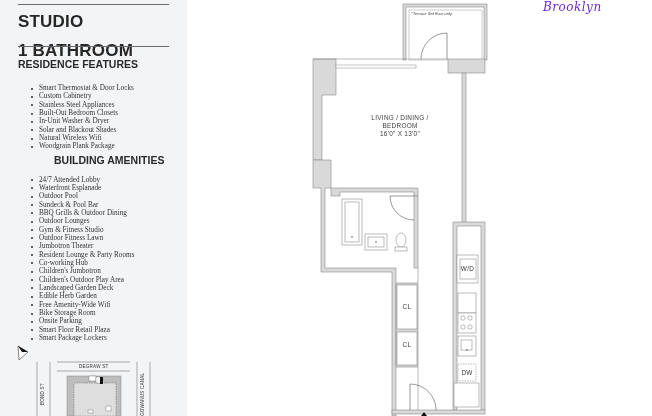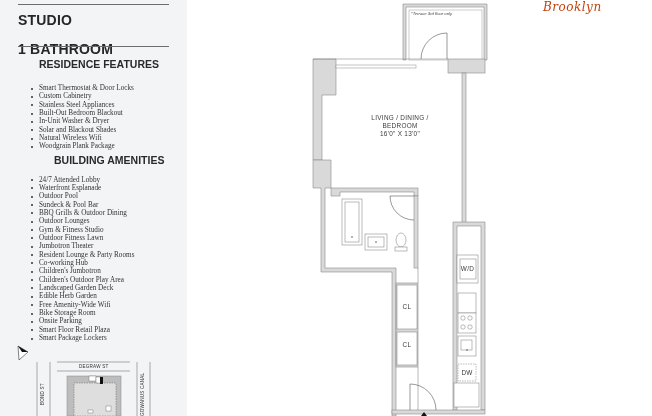--- a/index.html
+++ b/index.html
@@ -1,45 +1,45 @@
 <!DOCTYPE html>
 <html><head>
 <meta charset="utf-8">
 <style>
   html, body { margin:0; padding:0; }
   body { width:652px; height:416px; position:relative; overflow:hidden; background:#ffffff; font-family:"Liberation Sans", sans-serif; color:#2b2b2b; }
   .panel { position:absolute; left:0; top:0; width:187px; height:416px; background:#f3f4f6; }
   .rule { position:absolute; left:18px; width:151px; height:1px; background:#6d6d6d; }
-  .unit-type { position:absolute; left:18px; font-size:14px; font-weight:bold; letter-spacing:0.2px; color:#262626; }
+  .unit-type { position:absolute; left:18px; font-size:17px; font-weight:bold; letter-spacing:0.2px; color:#262626; }
   .section-title { position:absolute; left:18px; font-size:10.5px; font-weight:bold; color:#2a2a2a; }
   ul.list { position:absolute; left:18px; margin:12px; padding:0; list-style:none;font-family:Liberation Serif, serif; }
   ul.list li { font-size:7.2px; line-height:8.35px; height:8.35px; white-space:nowrap; color:#333; position:relative; padding-left:9px; }
   ul.list li::before { content:""; position:absolute; left:1px; top:3.5px; width:2px; height:2px; background:#333; border-radius:1px; }
   .plan { position:absolute; left:0; top:0; width:652px; height:416px; }
   .lbl { position:absolute; font-size:6.4px; color:#3a3a3a; text-align:center; letter-spacing:0.3px; line-height:8px; }
   .tiny { position:absolute; font-size:4.2px; font-style:italic; color:#444; white-space:nowrap; }
-  .brand { position:absolute; left:543px; top:0px; font-family:"DejaVu Serif", serif; font-style:italic; font-size:12px; color:#c2410c; letter-spacing:0.5px; }
+  .brand { position:absolute; left:543px; top:0px; font-family:"DejaVu Serif", serif; font-style:italic; font-size:12px; color:#6d28d9; letter-spacing:0.5px; }
   .street { position:absolute; font-size:4.6px; color:#333; letter-spacing:0.2px; white-space:nowrap; }
   .vert { transform:rotate(-90deg); transform-origin:left top; }
 </style>
 </head>
 <body>
 
 <div class="panel"></div>
 <div class="rule" style="top:4px;"></div>
 <div class="unit-type" style="top:12px;">STUDIO</div>
 <div class="unit-type" style="top:26px;margin-top:15px;">1 BATHROOM</div>
 <div class="rule" style="top:46px;"></div>
 
-<div class="section-title" style="top:58px;margin-left:21px;">RESIDENCE FEATURES</div>
+<div class="section-title" style="top:58px;">RESIDENCE FEATURES</div>
 <ul class="list" style="top:72px;">
   <li>Smart Thermostat &amp; Door Locks</li>
   <li>Custom Cabinetry</li>
   <li>Stainless Steel Appliances</li>
-  <li>Built-Out Bedroom Blackout</li>
+  <li>Built-Out Bedroom Closets</li>
   <li>In-Unit Washer &amp; Dryer</li>
   <li>Solar and Blackout Shades</li>
   <li>Natural Wireless Wifi</li>
   <li>Woodgrain Plank Package</li>
 </ul>
 
 <div class="section-title" style="top:154px;margin-left:36px;">BUILDING AMENITIES</div>
 <ul class="list" style="top:163.5px;">
   <li>24/7 Attended Lobby</li>
   <li>Waterfront Esplanade</li>

